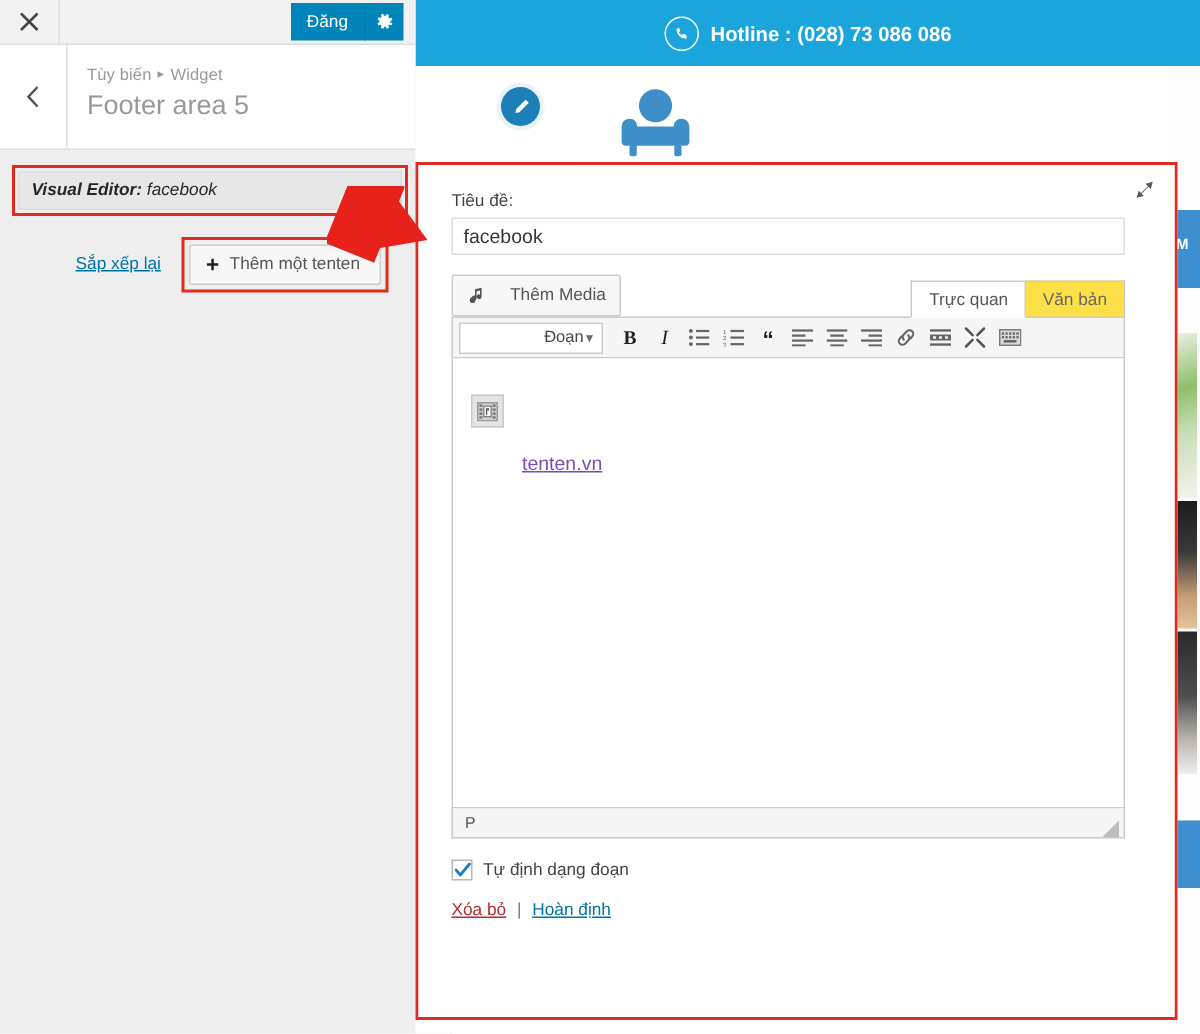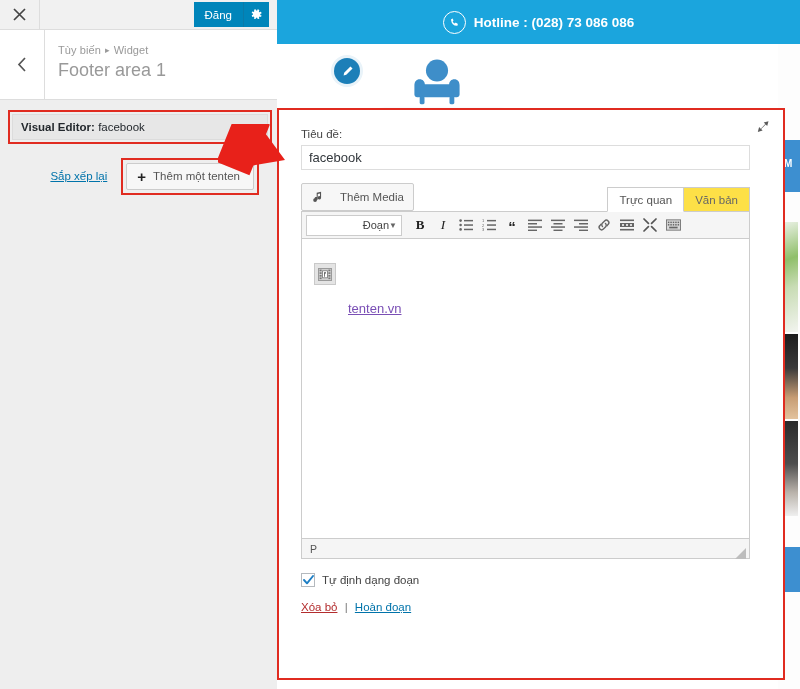--- a/index.html
+++ b/index.html
@@ -62,20 +62,21 @@
   #widget-list{position:absolute;left:0;top:100px;width:277px;}
   .redbox{border:2px solid #e02b20;box-sizing:border-box;}
   #widget-row-outer{
     position:relative;margin:10px 5px 0 8px;height:34px;
   }
   #widget-row{
     position:absolute;left:2px;top:2px;right:2px;bottom:2px;
     background:#e7e7e7;border:1px solid #dcdcdc;
     display:flex;align-items:center;cursor:pointer;
     box-sizing:border-box;
+    font-style:italic;
   }
   #widget-row .w-title{
     font-size:11.5px;color:#23282d;padding-left:8px;flex:1;
   }
   #widget-row .w-title b{font-weight:700;}
   #widget-arrow{font-size:9px;color:#666;padding-right:9px;}
 
   #widget-actions{
     position:relative;margin-top:14px;height:36px;
     display:flex;align-items:center;justify-content:flex-end;
@@ -250,21 +251,21 @@
   <div id="panel-header">
     <div id="back-btn">
       <svg width="10" height="15" viewBox="0 0 10 15">
         <path d="M8 1 L2 7.5 L8 14" stroke="#555" stroke-width="1.7" fill="none"></path>
       </svg>
     </div>
     <div id="header-text">
       <div id="breadcrumb">
         <span>Tùy biến</span><span class="sep">▸</span><span>Widget</span>
       </div>
-      <div id="panel-title">Footer area 1</div>
+      <div id="panel-title">Footer area 5</div>
     </div>
   </div>
 
   <div id="widget-list">
 
     <div id="widget-row-outer" class="redbox">
       <div id="widget-row">
         <div class="w-title">
           <b>Visual Editor:</b>
           <span>facebook</span>
@@ -482,21 +483,21 @@
           <svg width="11" height="10" viewBox="0 0 11 10">
             <path d="M1 5 L4 8.3 L10 1" stroke="#1d7ec4" stroke-width="1.9" fill="none" stroke-linecap="round" stroke-linejoin="round"></path>
           </svg>
         </div>
         <span id="auto-label">Tự định dạng đoạn</span>
       </div>
 
       <div id="links-row">
         <span id="delete-link">Xóa bỏ</span>
         <span class="pipe">|</span>
-        <span id="done-link">Hoàn đoạn</span>
+        <span id="done-link">Hoàn định</span>
       </div>
 
     </div>
   </div>
 </div>
 
 <svg id="arrow" viewBox="0 0 90 56">
   <path d="M6 4 L40 4 L40 14 L66 30 L40 46 L40 56 L6 56 Z" fill="#e8211a" transform="rotate(22 40 30) translate(-2 -6) scale(1.05)"></path>
 </svg>
 

